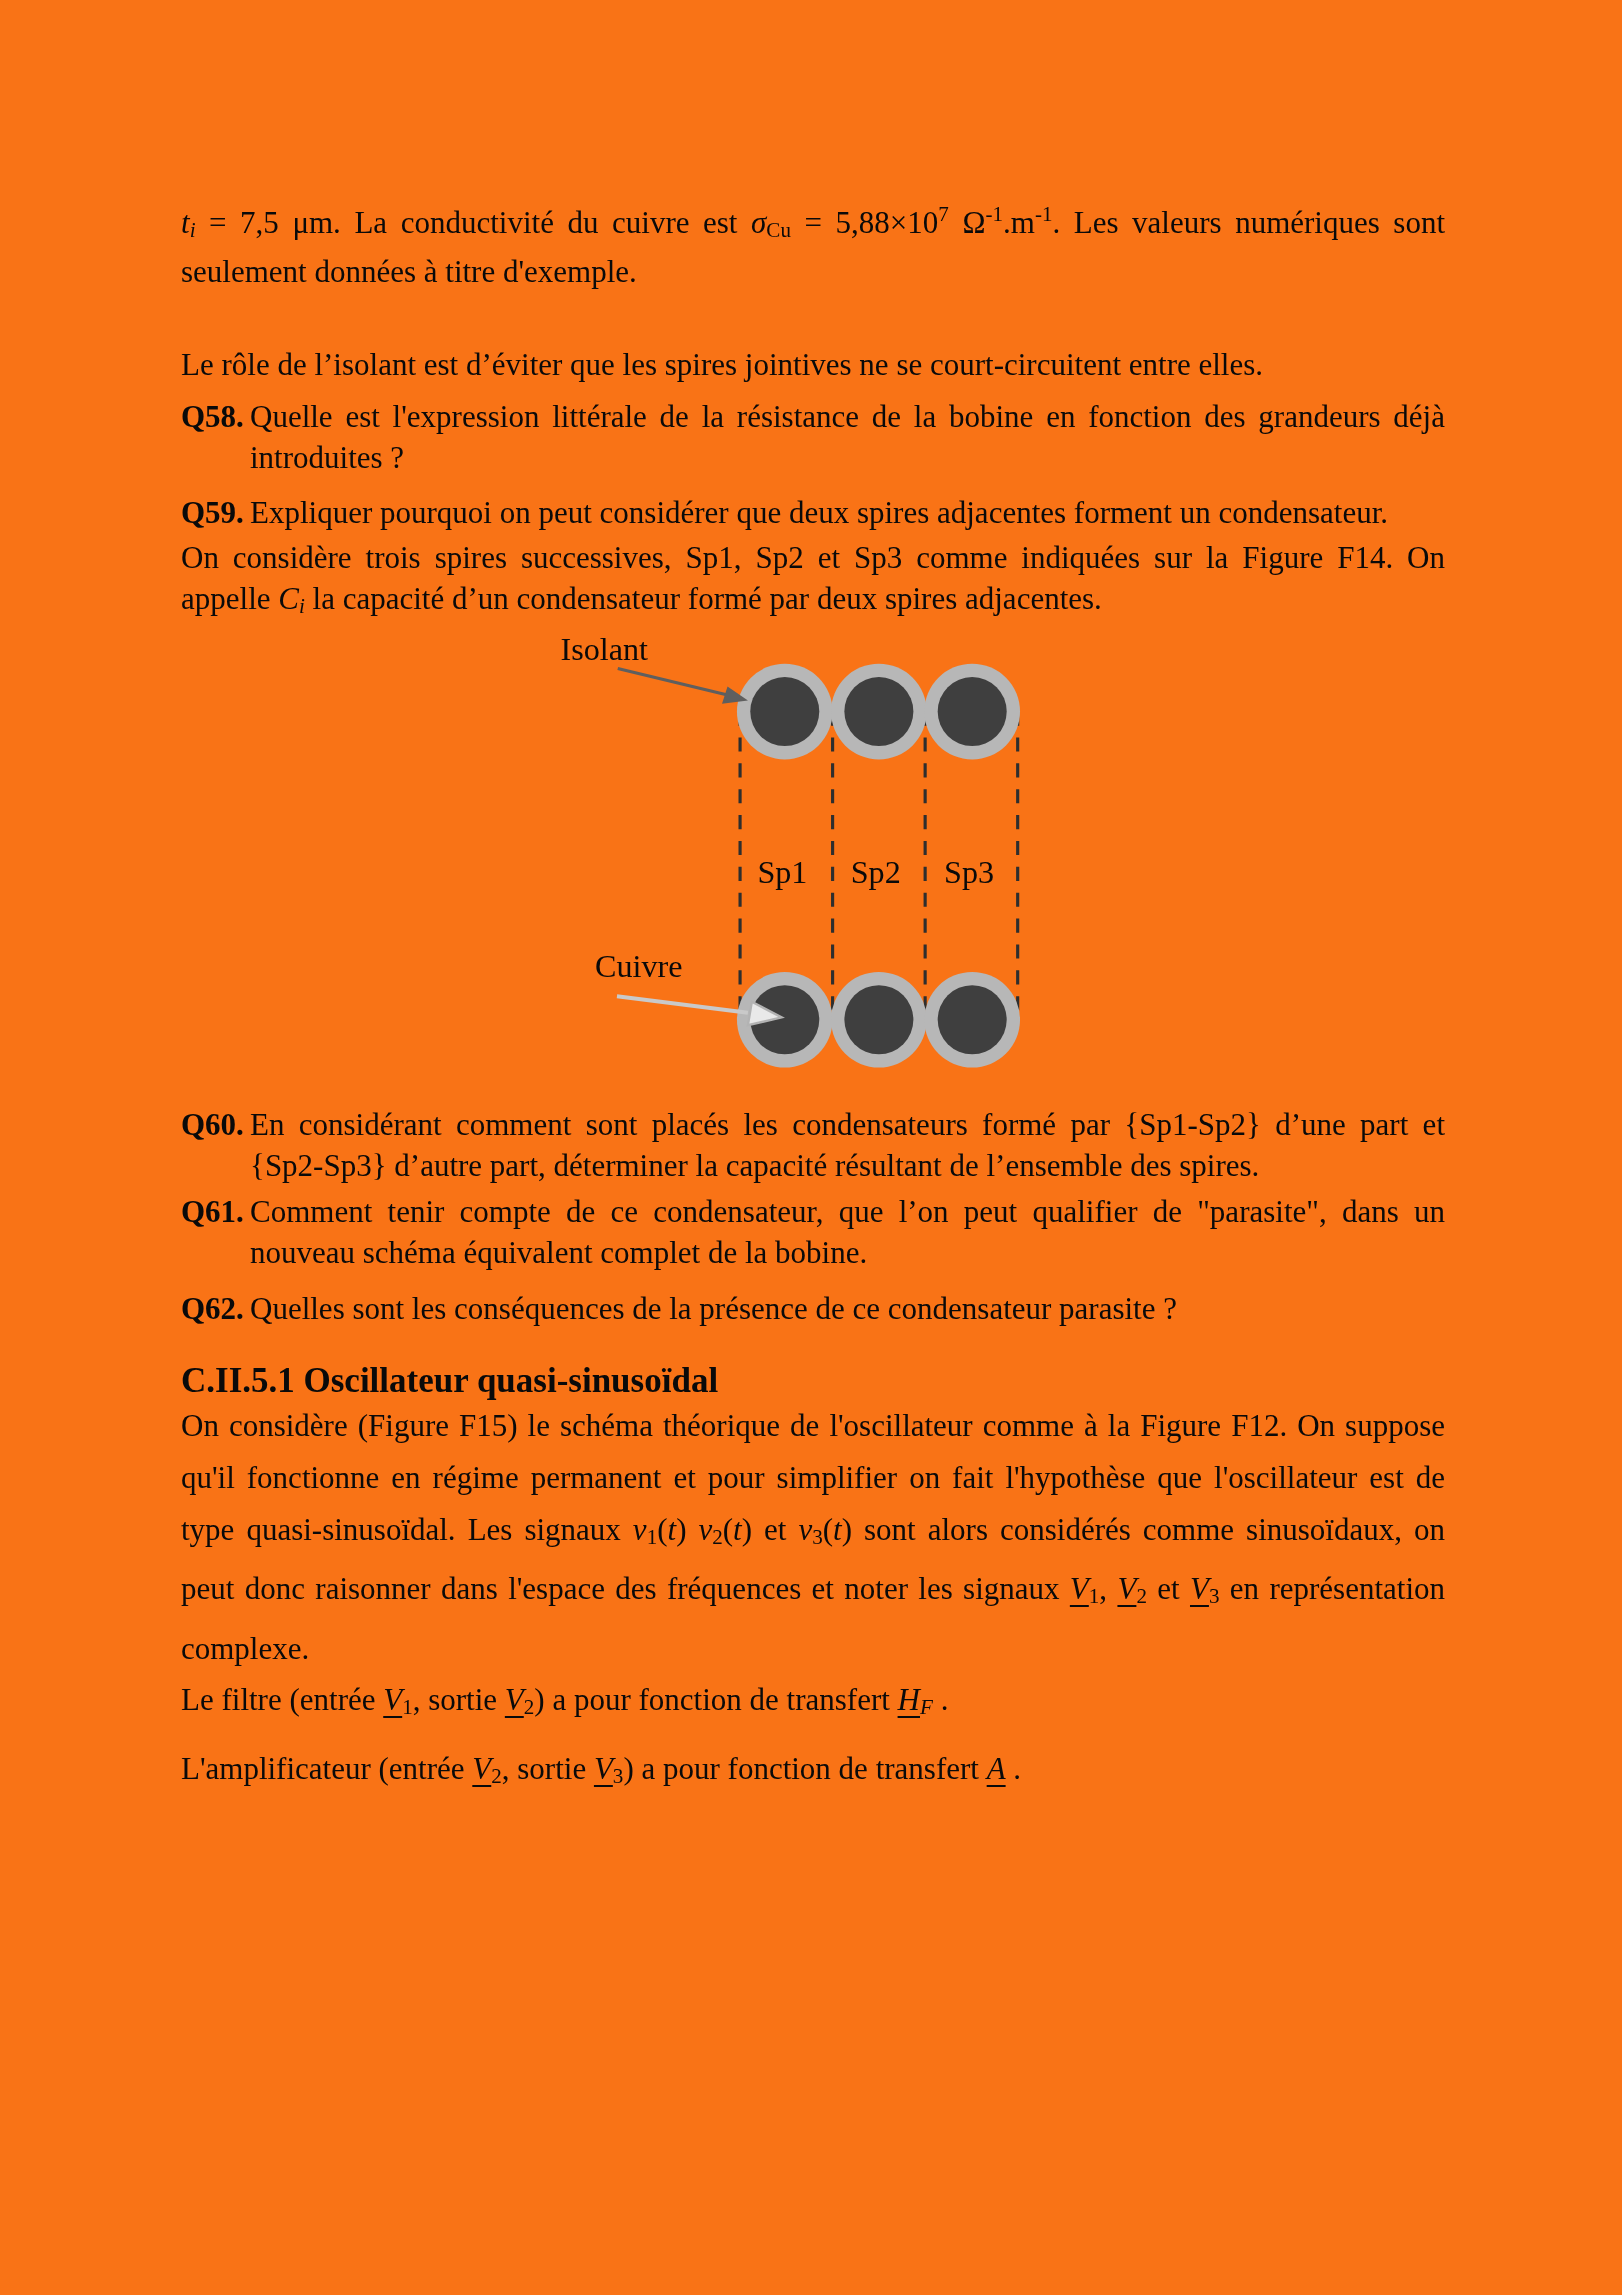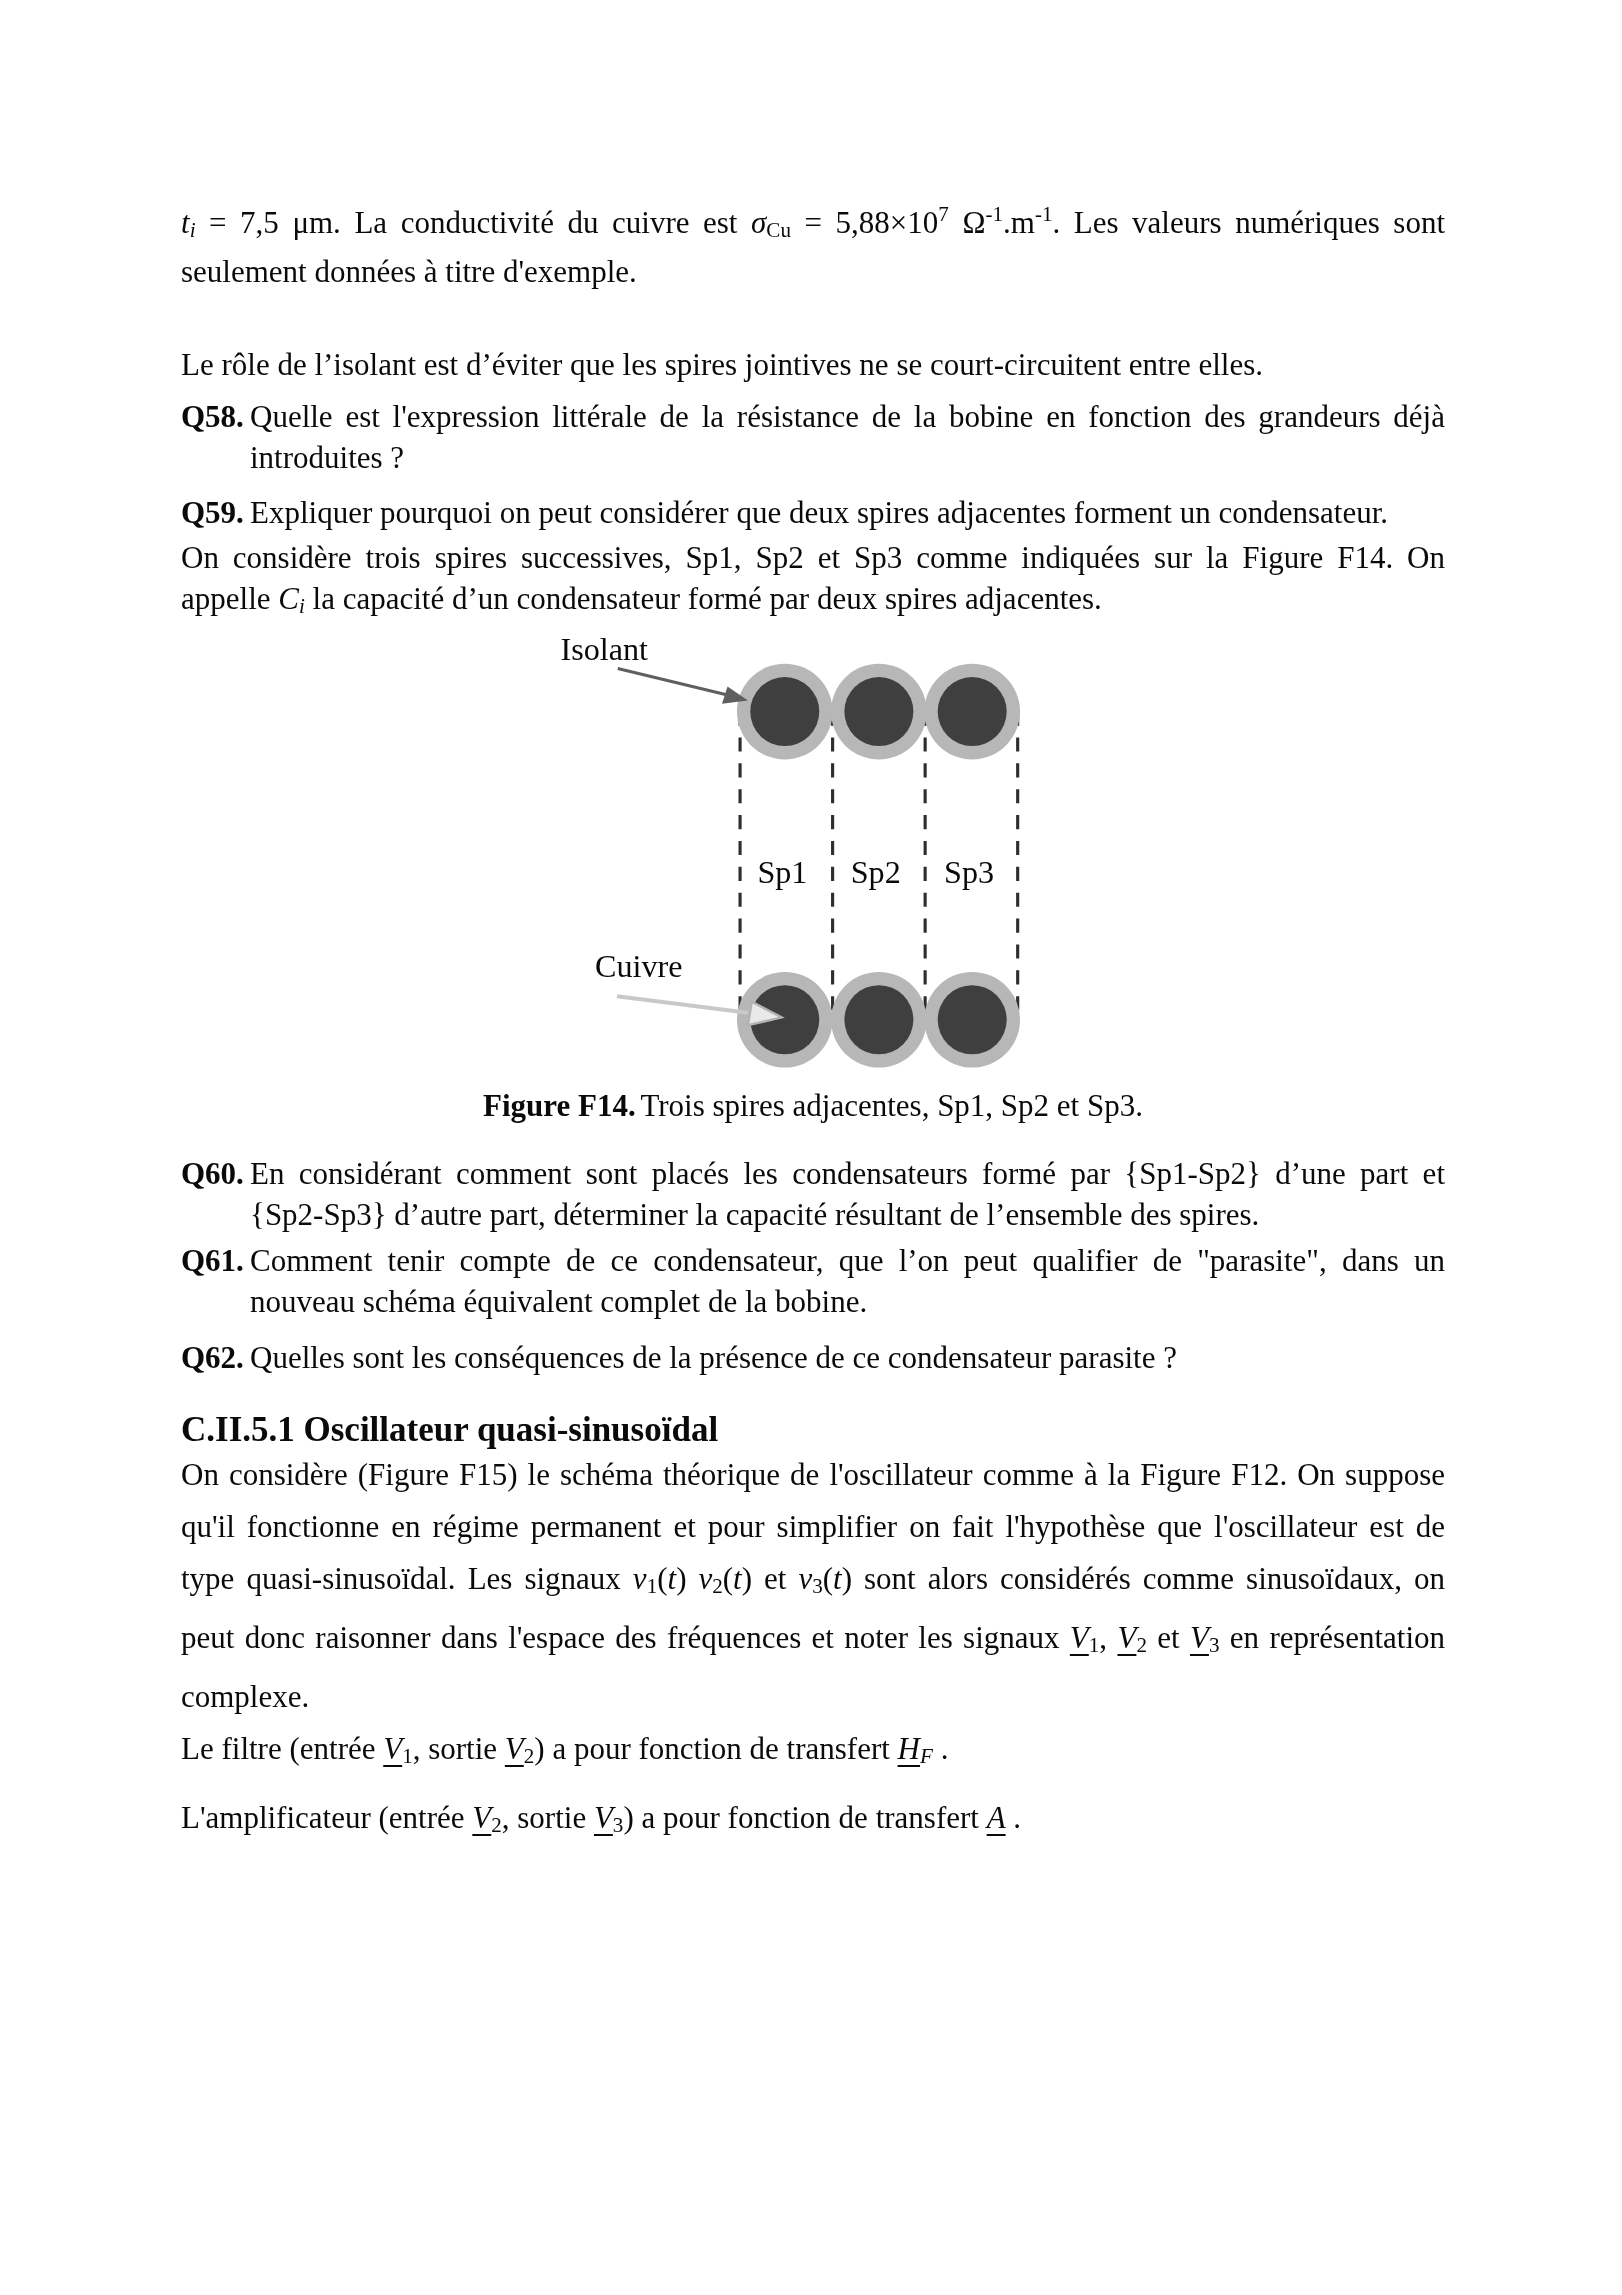--- a/index.html
+++ b/index.html
@@ -1,20 +1,20 @@
 <!DOCTYPE html>
 <html style="font-size:12.6px"><head>
 <meta charset="utf-8">
 <style>
   html, body { margin: 0; padding: 0; background: #e8e8e8; }
   .page {
     position: relative;
     width: 1623px;
     height: 2295px;
-    background: #ffffff;
+    background: #f97316;
     font-family: "Liberation Serif", serif;
     color: #0a0a0a;
     overflow: hidden;
   }
   .content {
     position: absolute;
     left: 181px;
     top: 0;
     width: 1264px;
   }
@@ -141,21 +141,20 @@
 
         <text x="766" y="322" text-anchor="middle">Sp1</text>
         <text x="885" y="322" text-anchor="middle">Sp2</text>
         <text x="1004" y="322" text-anchor="middle">Sp3</text>
 
         <text x="527" y="442">Cuivre</text>
         <line x1="555" y1="467" x2="722" y2="488" stroke-width="5" stroke="#c9c9c9"></line>
         <polygon points="765,494 722,504 727,474" stroke-width="3" stroke="#b3b3b3" fill="#e9e9e9"></polygon>
       </svg>
 
-      <div class="fig-caption"><span class="cap-bold">Figure F14.</span><span class="cap-rest">Trois spires adjacentes, Sp1, Sp2 et Sp3.</span></div>
     </div>
 
     <div class="qitem q60"><span class="qlabel">Q60.</span><span class="qtext"><span>En considérant comment sont placés les condensateurs formé par {Sp1-Sp2} d’une part et {Sp2-Sp3} d’autre part, déterminer la capacité résultant de l’ensemble des spires.</span></span></div>
 
     <div class="qitem q61"><span class="qlabel">Q61.</span><span class="qtext"><span>Comment tenir compte de ce condensateur, que l’on peut qualifier de "parasite", dans un nouveau schéma équivalent complet de la bobine.</span></span></div>
 
     <div class="qitem q62"><span class="qlabel">Q62.</span><span class="qtext"><span>Quelles sont les conséquences de la présence de ce condensateur parasite&nbsp;?</span></span></div>
 
 
 

